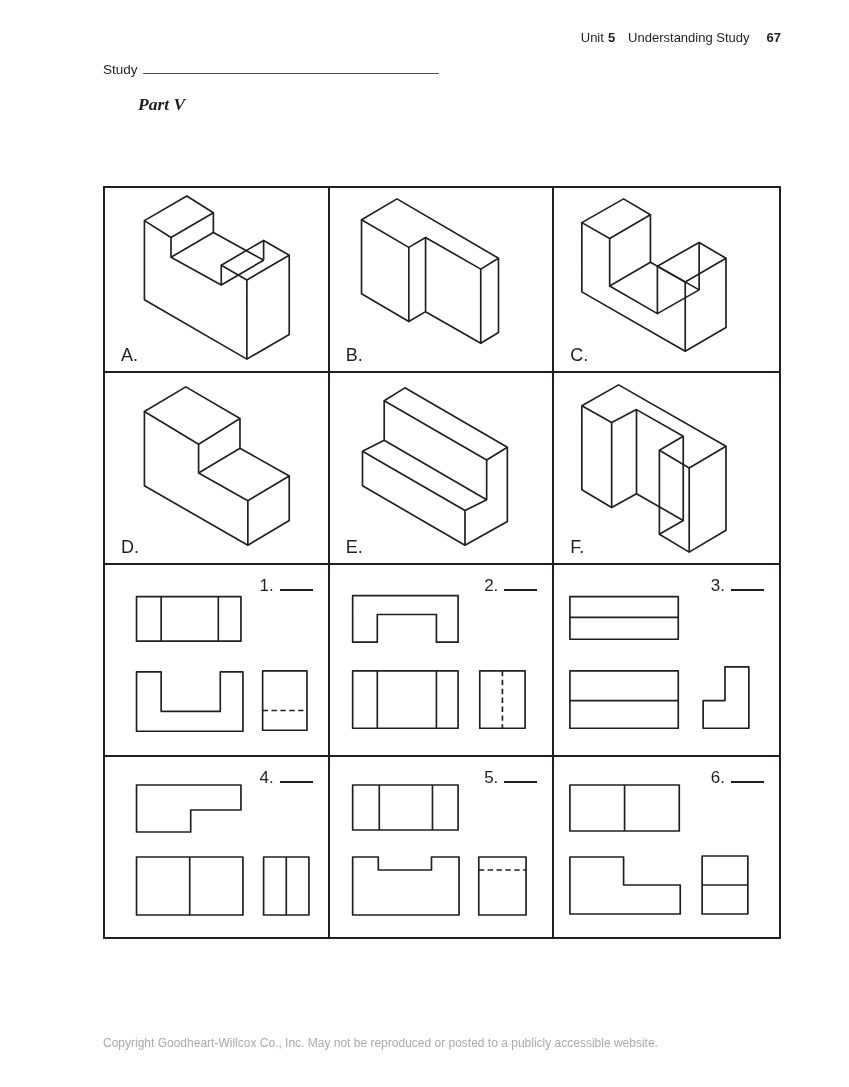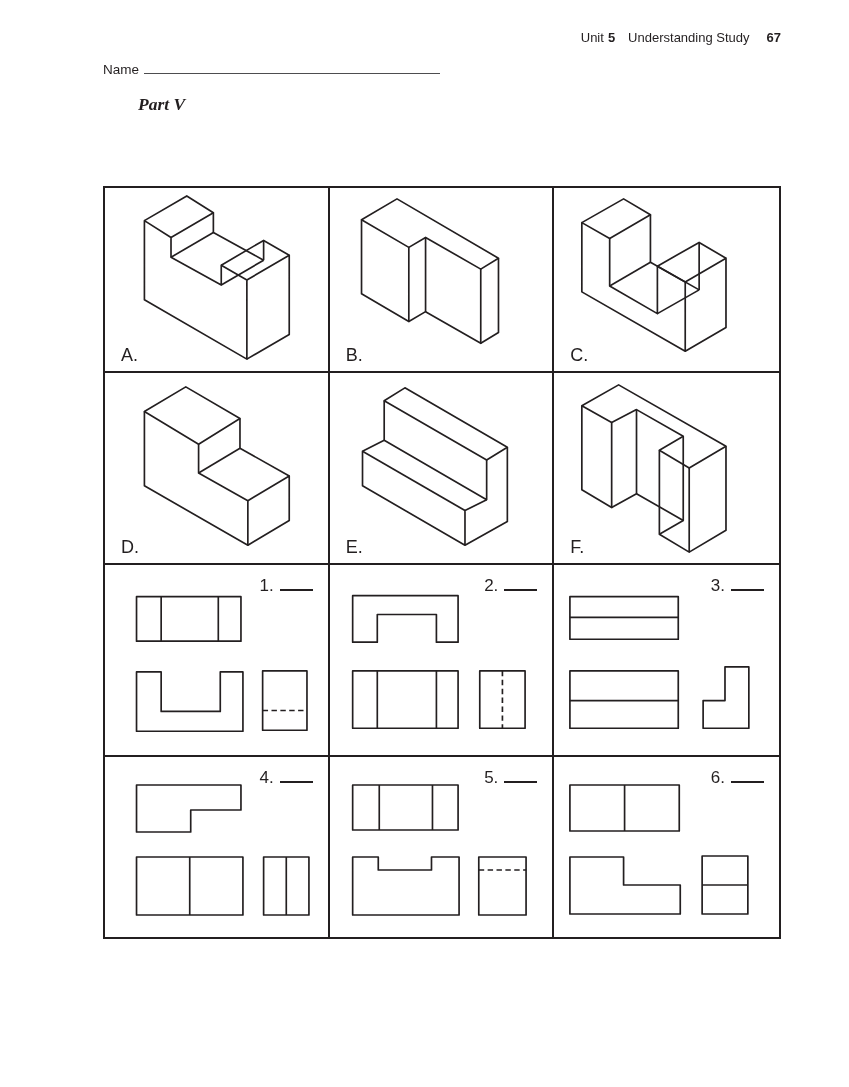--- a/index.html
+++ b/index.html
@@ -47,21 +47,21 @@
 <div id="page">
 
   <div id="header">
     <span>Unit</span>
     <span class="b unit-num">5</span>
     <span class="title">Understanding Study</span>
     <span class="b pg">67</span>
   </div>
 
   <div id="name-row">
-    <span>Name</span><span id="name-blank"></span>
+    <span>Study</span><span id="name-blank"></span>
   </div>
 
   <div id="part-heading">Part V</div>
 
 
   <div id="grid">
 
     <div class="cell">
       <div class="fig">
           <svg viewBox="0 0 226 185" preserveAspectRatio="none">
@@ -229,14 +229,15 @@
             <polyline points="149,128 195,128"></polyline>
           </svg>
         </div>
       <div class="num">
         <span>6.</span><span class="blank"></span>
       </div>
     </div>
 
   </div>
 
+  <div id="footer">Copyright Goodheart-Willcox Co., Inc. May not be reproduced or posted to a publicly accessible website.</div>
 
 </div>
 
 </body></html>

